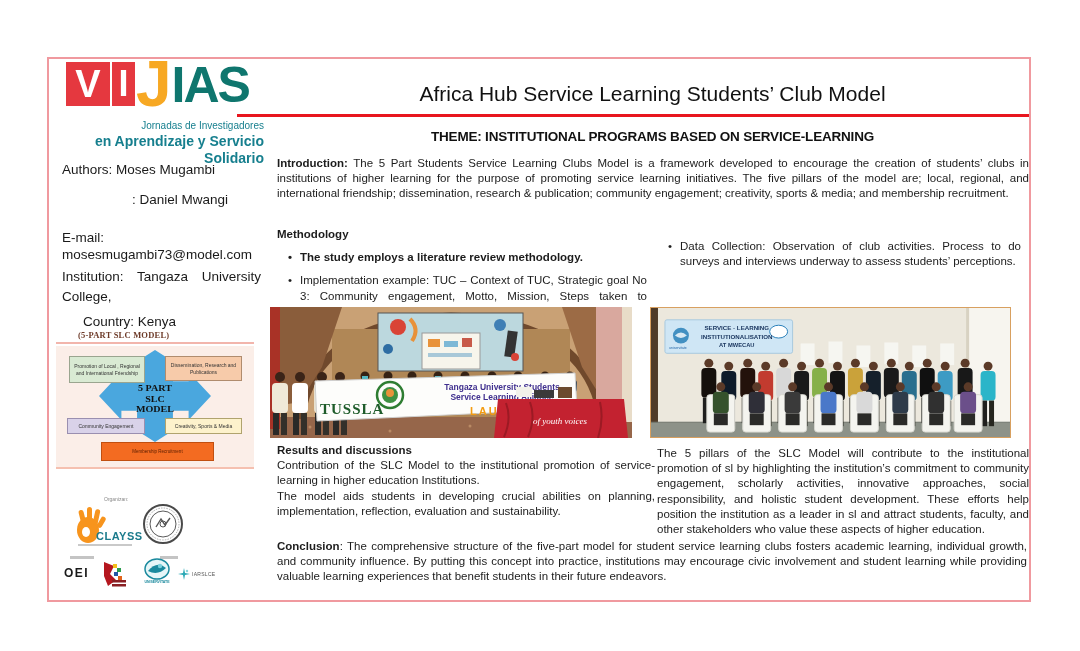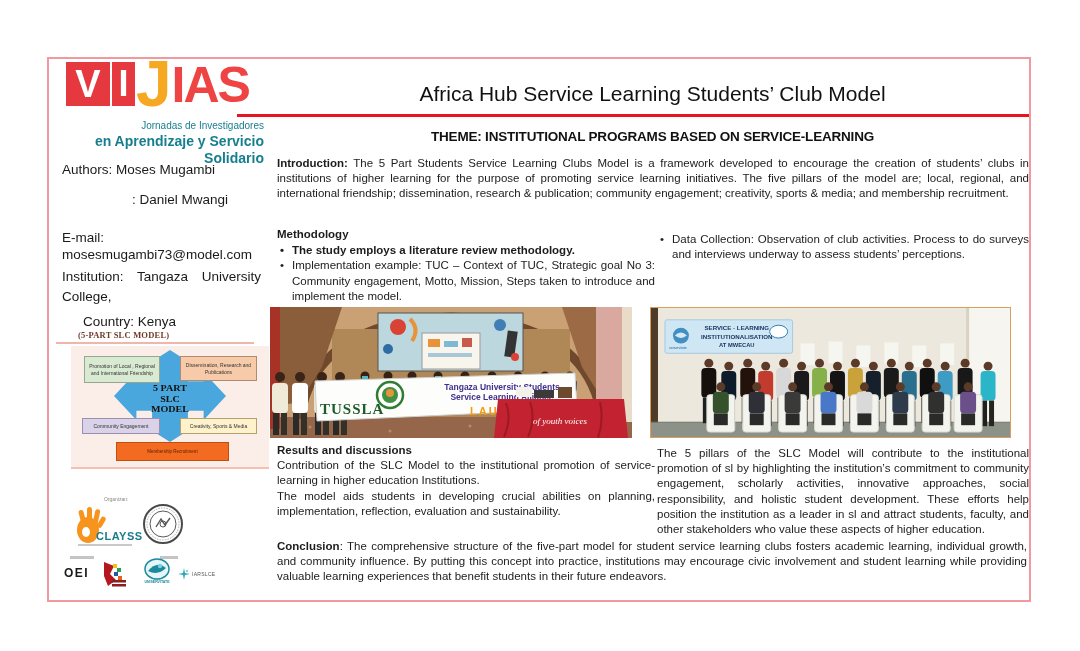--- a/index.html
+++ b/index.html
@@ -6,40 +6,40 @@
   body{width:1080px;height:651px;position:relative;font-family:"Liberation Sans",sans-serif;color:#1d1d1d;overflow:hidden;}
   .abs{position:absolute;}
   .poster-border{left:47px;top:57px;width:980px;height:541px;border:2px solid #f0999f;background:#ffffff;}
 
   
   .logo{left:66px;top:62px;width:210px;height:56px;display:flex;align-items:flex-start;}
   .logo .sq{background:#e5383f;color:#fff;font-weight:bold;display:flex;align-items:center;justify-content:center;}
   .sq-v{width:44px;height:44px;font-size:38px;}
   .sq-i{width:23px;height:44px;font-size:36px;margin-left:2px;}
   .logo-j{color:#f7a823;font-weight:bold;font-size:64px;line-height:44px;margin-left:1px;}
-  .logo-ias{color:#ef4444;font-weight:bold;font-size:50px;line-height:46px;letter-spacing:-2px;}
+  .logo-ias{color:#0f766e;font-weight:bold;font-size:50px;line-height:46px;letter-spacing:-2px;}
   .logo-sub{left:64px;top:120px;width:200px;text-align:right;color:#167f8e;line-height:1.25;}
   .logo-sub .l1{font-size:10px;}
   .logo-sub .l2{font-size:14px;font-weight:bold;}
   .title{left:280px;top:82px;width:745px;text-align:center;font-size:21px;color:#111;}
   .red-line{left:237px;top:114px;width:792px;height:3px;background:#e8151e;}
   .theme{left:280px;top:129px;width:745px;text-align:center;font-size:13.5px;font-weight:bold;letter-spacing:-0.2px;color:#111;}
 
   
   .side{font-size:13.5px;color:#1a1a1a;}
   .authors1{left:62px;top:162px;}
   .authors2{left:132px;top:192px;}
   .email-label{left:62px;top:230px;}
   .email-value{left:62px;top:247px;}
   .institution{left:62px;top:267px;width:199px;text-align:justify;line-height:1.45;}
   .country{left:62px;top:314px;margin-left:21px;}
   .model-caption{left:56px;top:330px;font-family:"Liberation Serif",serif;font-weight:bold;font-size:8.5px;color:#6d3a28;letter-spacing:.2px;padding-left:22px;}
   .pink-rule{left:56px;top:342px;width:198px;height:2px;background:#f2b5ac;}
 
-  .diagram{left:71px;top:346px;width:198px;height:121px;background:#fbeee8;border-bottom:2px solid #f5c0b0;}
+  .diagram{left:56px;top:346px;width:198px;height:121px;background:#fbeee8;border-bottom:2px solid #f5c0b0;}
   .dbox{position:absolute;border:1px solid #8f8f7a;font-size:5px;line-height:1.25;display:flex;align-items:center;justify-content:center;text-align:center;padding:1px;box-sizing:border-box;color:#333;}
   .dbox.green{left:13px;top:10px;width:76px;height:27px;background:#d9ead3;border-color:#9aa58f;}
   .dbox.salmon{left:109px;top:10px;width:77px;height:25px;background:#f7cbaa;border-color:#b08c6e;}
   .dbox.lav{left:11px;top:72px;width:78px;height:16px;background:#d9d2e9;border-color:#9a8fb0;}
   .dbox.yellow{left:109px;top:72px;width:77px;height:16px;background:#fdf2cc;border-color:#b0a36e;}
   .dbox.orange{left:45px;top:96px;width:113px;height:19px;background:#f36b21;border-color:#c14f10;color:#5a1d00;font-size:4.5px;}
   .cross-svg{position:absolute;left:43px;top:4px;width:112px;height:92px;}
 
   .org-label{left:104px;top:496px;font-size:5px;color:#888;}
   .clayss{left:72px;top:504px;width:62px;height:46px;}
@@ -56,21 +56,21 @@
   .logo-iarslce{left:178px;top:566px;width:44px;height:16px;display:flex;align-items:center;gap:2px;}
   .iarslce-text{font-size:5px;color:#555;letter-spacing:.3px;}
 
   
   .body-text{font-size:11.5px;line-height:1.32;text-align:justify;color:#1c1c1c;}
   .intro{left:277px;top:156px;width:752px;}
   .bold{font-weight:bold;}
   .method{left:277px;top:227px;width:378px;}
   .sec-head{font-weight:bold;font-size:11.5px;}
   ul.blist{margin:1px 0 0 0;padding:0;list-style:none;}
-  ul.blist li{position:relative;padding-left:15px;margin:0;}
+  ul.blist li{position:relative;padding-left:15px;margin:8px;}
   ul.blist li::before{content:"\2022";position:absolute;left:3px;top:0;}
   .datacol{left:657px;top:231px;width:372px;}
   .results{left:277px;top:443px;width:378px;}
   .results p{margin:0;}
   .pillars{left:657px;top:446px;width:372px;}
   .conclusion{left:277px;top:539px;width:750px;}
 
   
   .photoL{left:270px;top:307px;width:362px;height:131px;}
   .photoR{left:650px;top:307px;width:361px;height:131px;border:1px solid #d8a060;box-sizing:border-box;}

